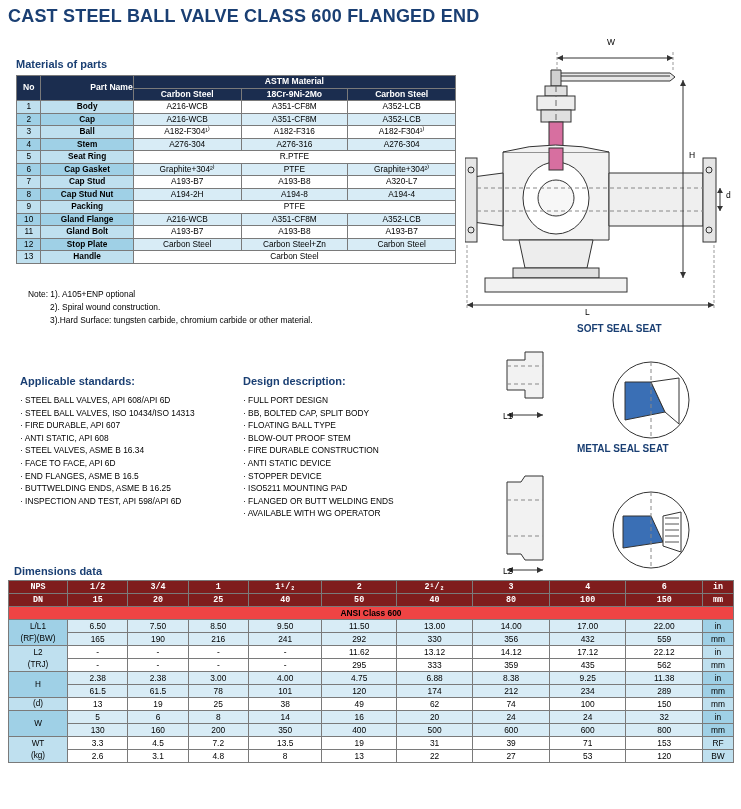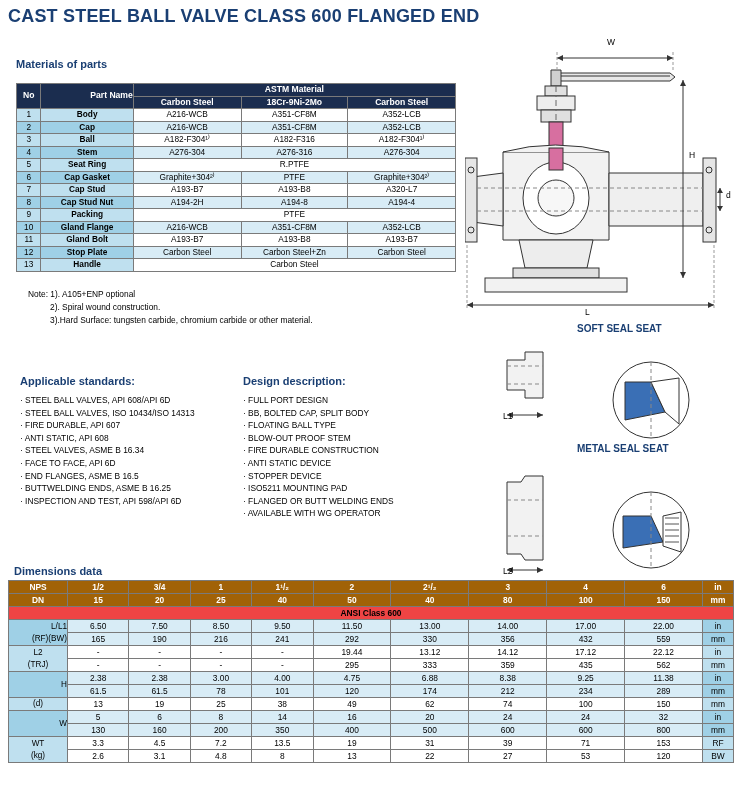--- a/index.html
+++ b/index.html
@@ -19,21 +19,21 @@
     position:absolute;left:8px;top:6px;
     font-size:18px;font-weight:bold;color:#1a3f73;
     letter-spacing:.2px;
   }
 
   
   .sec-head{font-size:11px;font-weight:bold;color:#1a3f73;}
 
   
   #materials{position:absolute;left:16px;top:58px;width:440px;}
-  #materials .h{font-size:11px;font-weight:bold;color:#1a3f73;margin-bottom:13px;}
+  #materials .h{font-size:11px;font-weight:bold;color:#1a3f73;margin-bottom:5px;}
   table.mat{border-collapse:collapse;width:440px;font-size:8.3px;}
   table.mat th,table.mat td{border:1px solid #7a7a7a;text-align:center;padding:0;height:11.5px;line-height:11.5px;}
   table.mat thead th{background:#1b2d4f;color:#fff;font-weight:bold;font-size:8.6px;}
   table.mat thead th.lft{text-align:right;padding-left:6px;}
   td.no{background:#bfe0ef;width:24px;}
   td.pname{background:#bfe0ef;width:88px;text-align:center;font-weight:bold;}
   td.cell{width:109px;}
   tr.alt td.cell{background:#d8ecf6;}
   tr.alt td.no,tr.alt td.pname{background:#9fd0e6;}
 
@@ -47,26 +47,26 @@
   .list div{white-space:nowrap;}
 
   
   #drawing{position:absolute;left:465px;top:30px;width:272px;height:540px;}
 
   
   #dims{position:absolute;left:8px;top:565px;width:726px;}
   #dims .h{font-size:11px;font-weight:bold;color:#1a3f73;margin-bottom:3px;padding-left:6px;}
   table.dim{border-collapse:collapse;width:726px;font-size:8.4px;}
   table.dim td,table.dim th{border:1px solid #7a7a7a;text-align:center;padding:0;height:12px;line-height:12px;}
-  table.dim thead th{background:#a16207;color:#fff;font-weight:bold;}
+  table.dim thead th{background:#7f1d1d;color:#fff;font-weight:bold;font-family:Liberation Mono, monospace;}
   .lbl{background:#bfe0ef;width:58px;font-size:8.2px;}
   .unit{background:#bfe0ef;width:30px;}
   .ansi{background:#ef4444;font-weight:bold;}
   tr.blue td.val{background:#d8ecf6;}
-  tr.blue td.lbl{background:#9fd0e6;text-align:right;}
+  tr.blue td.lbl{background:#9fd0e6;}
   tr.blue td.unit{background:#9fd0e6;}
 
   svg{display:block;}
 </style>
 </head>
 <body>
 
 <div class="page">
 
   <div class="title">CAST STEEL BALL VALVE CLASS 600 FLANGED END</div>
@@ -373,21 +373,21 @@
             <td class="val">432</td>
             <td class="val">559</td>
             <td class="unit">mm</td>
           </tr>
           <tr>
             <td class="lbl" rowspan="2">L2<br>(TRJ)</td>
             <td class="val">-</td>
             <td class="val">-</td>
             <td class="val">-</td>
             <td class="val">-</td>
-            <td class="val">19.44</td>
+            <td class="val">11.62</td>
             <td class="val">13.12</td>
             <td class="val">14.12</td>
             <td class="val">17.12</td>
             <td class="val">22.12</td>
             <td class="unit">in</td>
           </tr>
           <tr>
             <td class="val">-</td>
             <td class="val">-</td>
             <td class="val">-</td>

